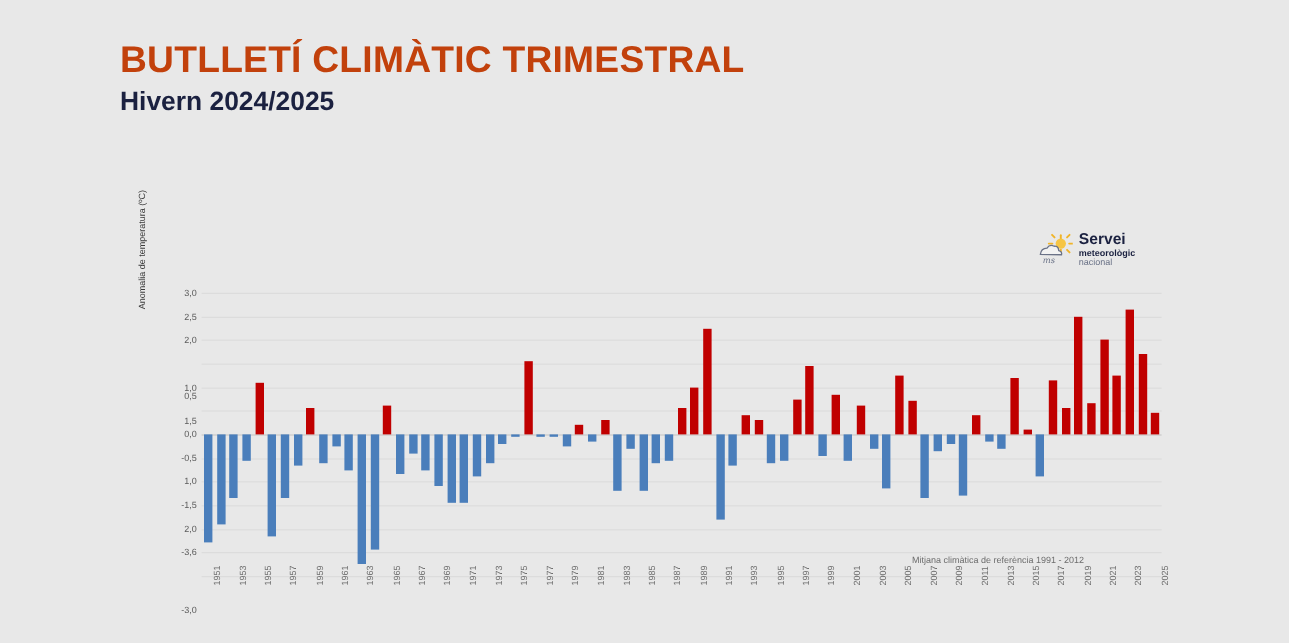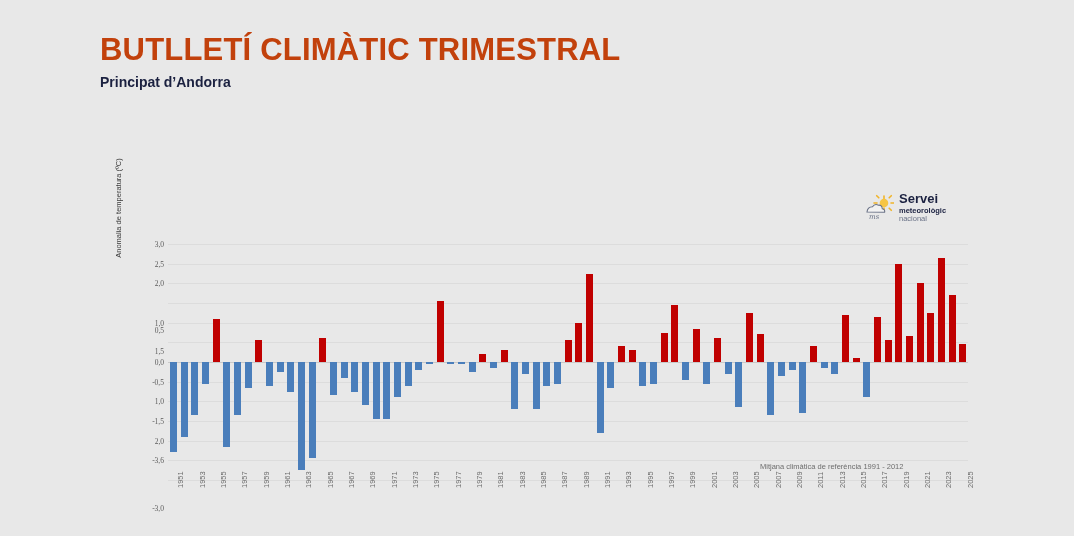--- a/index.html
+++ b/index.html
@@ -38,21 +38,21 @@
   .ylabel{
     position:absolute;left:-4px;top:44px;
     transform:rotate(-90deg);transform-origin:left top;
     font-size:7.5px;color:#3a3a3a;white-space:nowrap;
     width:160px;text-align:center;
   }
   .ytick{
     position:absolute;right:0;font-size:7.5px;color:#5b5b5b;
     text-align:right;width:30px;transform:translateY(-50%);
   }
-  .ytick-wrap{position:absolute;left:0;top:0;width:46px;height:236px;font-family:Liberation Serif, serif;}
+  .ytick-wrap{position:absolute;left:0;top:0;width:46px;height:236px;}
   .plot{
     position:absolute;left:50px;top:0;width:800px;height:236px;
   }
   .gridline{position:absolute;left:0;width:100%;height:1px;background:#dcdcdc;}
   .zeroline{position:absolute;left:0;width:100%;height:1px;background:#c9c9c9;}
   .bar{position:absolute;width:7px;}
   .bar.pos{background:#C00000;}
   .bar.neg{background:#4A7EBB;}
 
   .xticks{position:absolute;left:50px;top:240px;width:800px;height:50px;}
@@ -64,21 +64,21 @@
   .refnote{
     position:absolute;left:642px;top:218px;
     font-size:7.5px;color:#6d6d6d;white-space:nowrap;
   }
 </style>
 </head>
 <body>
 
 <div class="header">
   <h1 class="title">BUTLLETÍ CLIMÀTIC TRIMESTRAL</h1>
-  <h3 class="subsubtitle">Principat d’Andorra</h3>
+  <h2 class="subtitle">Hivern 2024/2025</h2>
 </div>
 
 <div class="logo">
   <div class="logo-mark">
     <svg width="32" height="32" viewBox="0 0 32 32">
       <g stroke="#f0b429" stroke-width="1.6" stroke-linecap="round">
         <line x1="22" y1="4" x2="22" y2="7"></line>
         <line x1="29" y1="11" x2="32" y2="11"></line>
         <line x1="22" y1="16" x2="22" y2="19"></line>
         <line x1="12" y1="11" x2="15" y2="11"></line>

